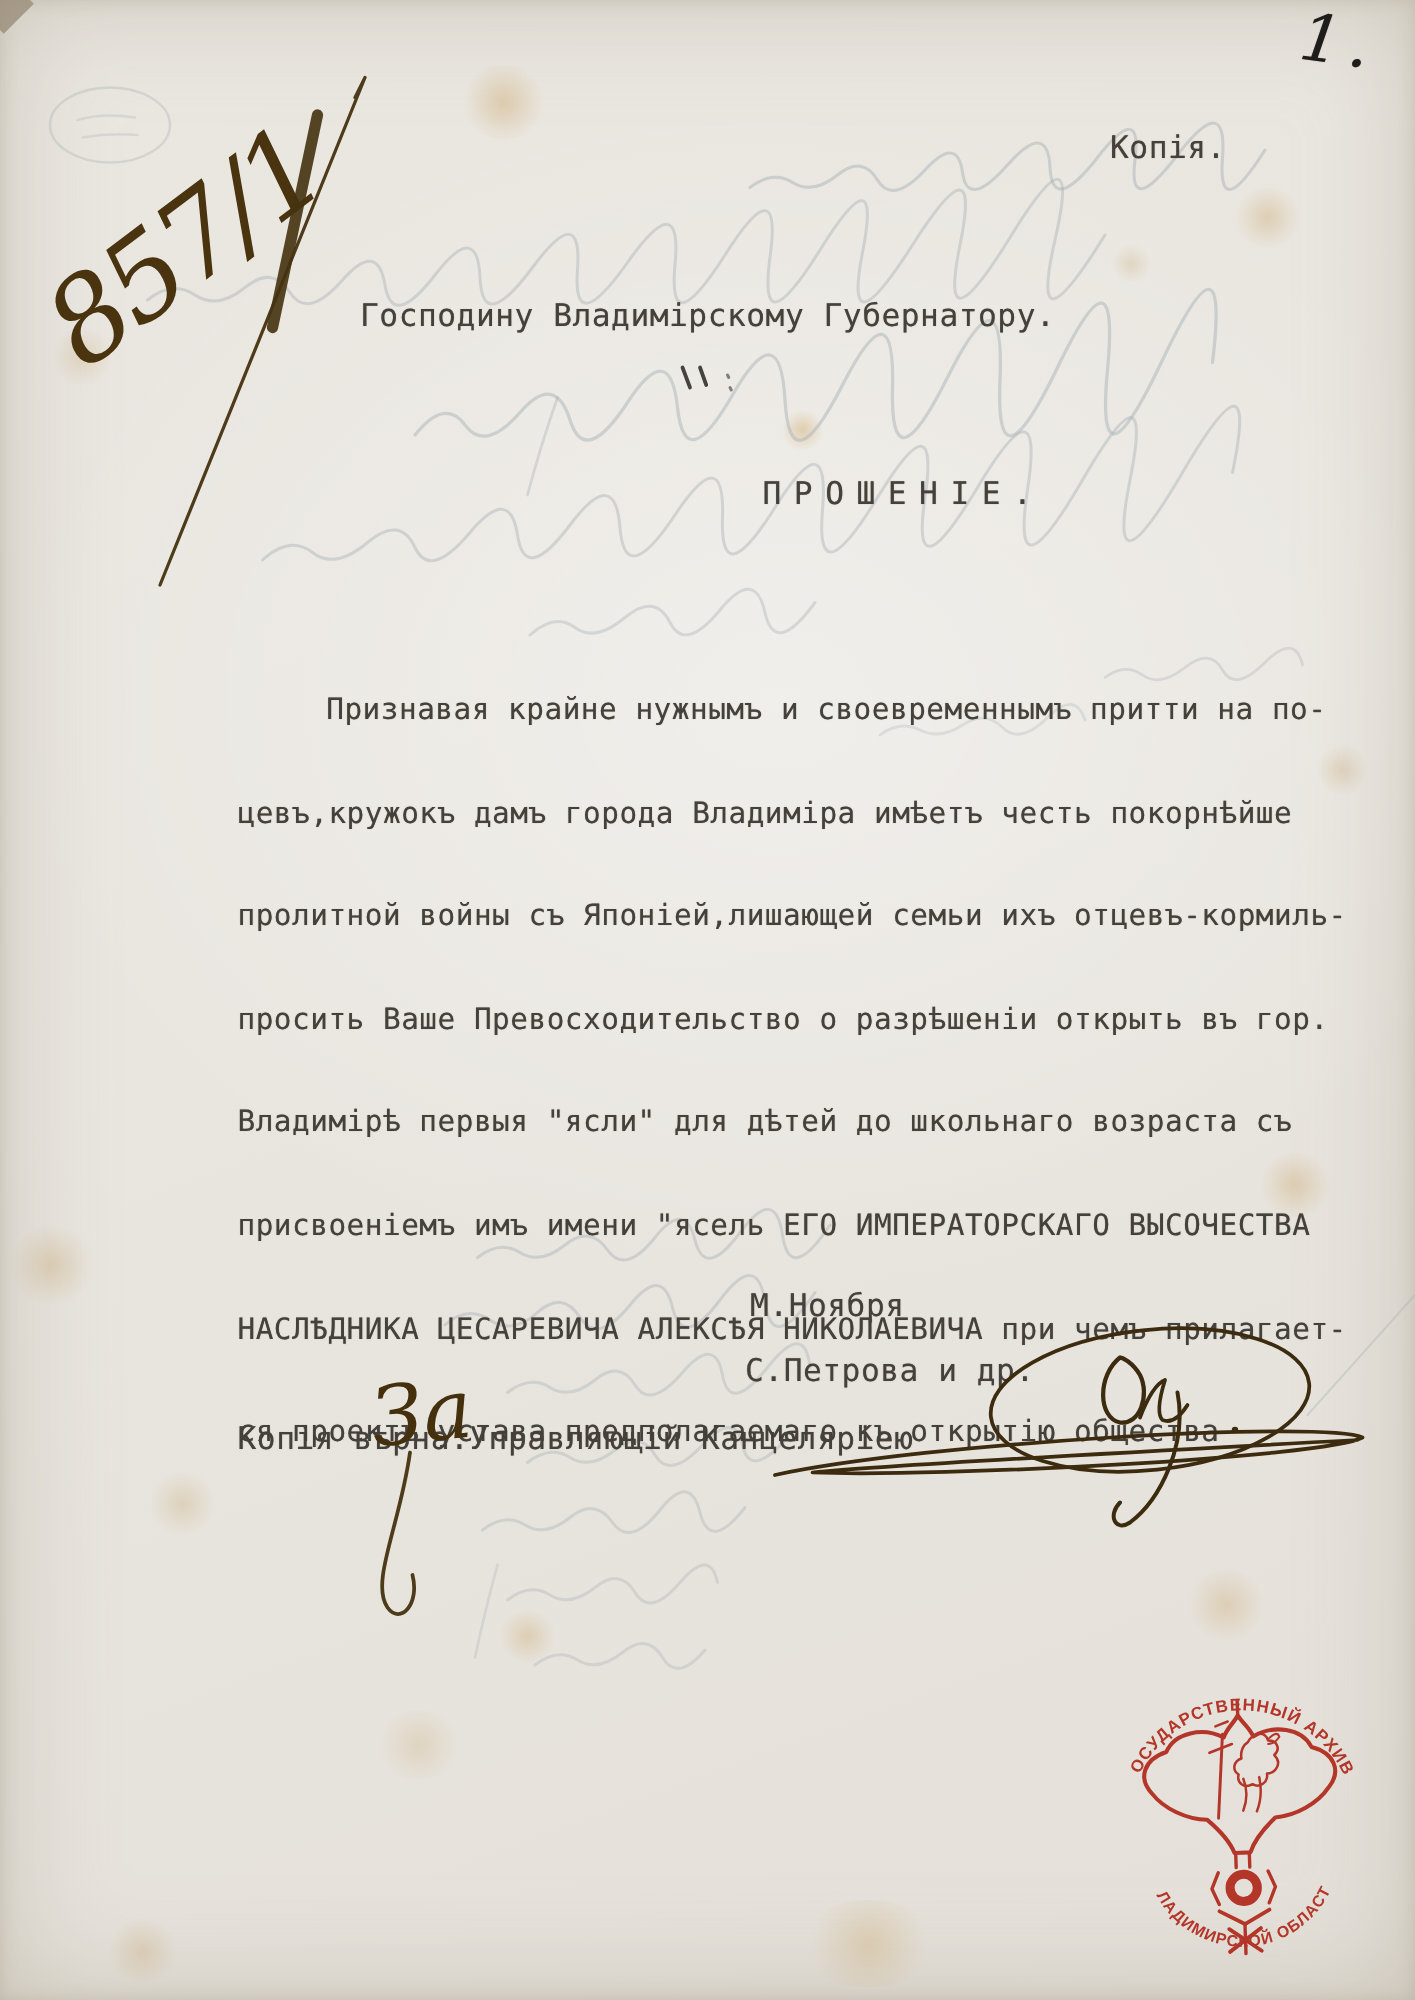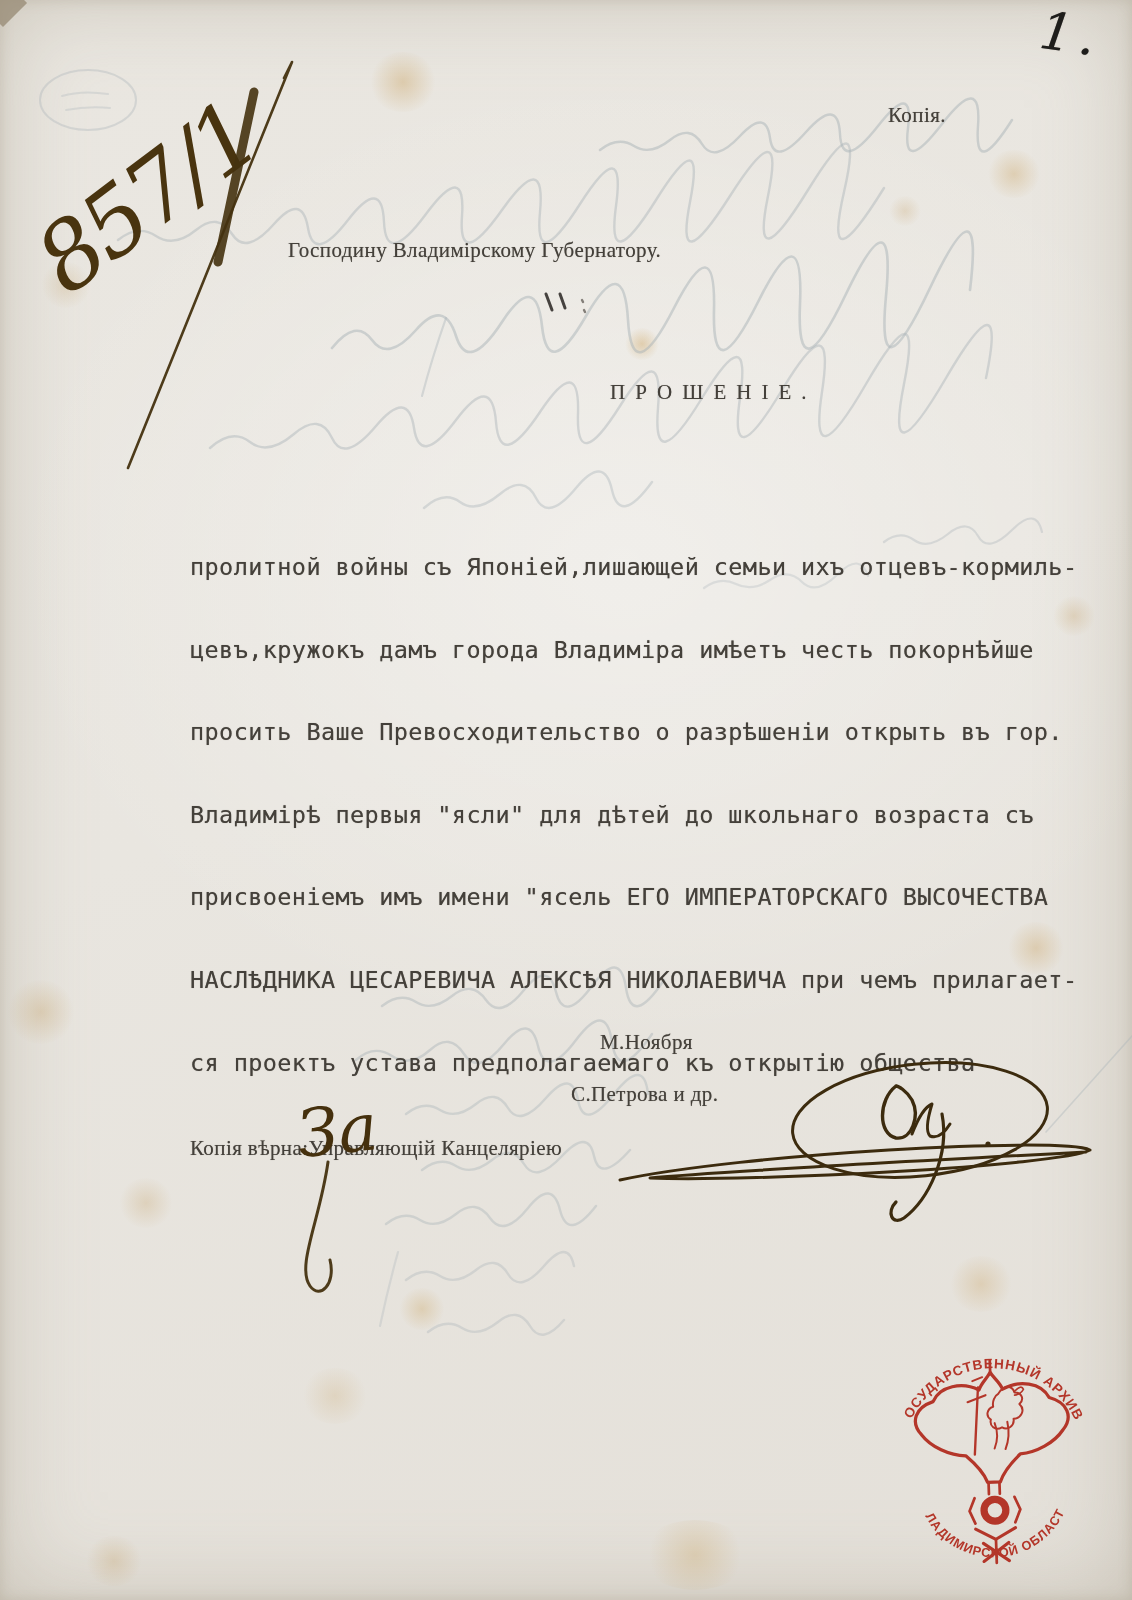--- a/index.html
+++ b/index.html
@@ -10,21 +10,21 @@
     background:
       radial-gradient(ellipse 900px 700px at 55% 35%, rgba(255,255,255,.35), rgba(255,255,255,0) 70%),
       linear-gradient(160deg,#eae7e1 0%, #e9e6e0 45%, #e4e0d9 100%);
     overflow:hidden;
     font-family:"DejaVu Sans Mono","DejaVu Serif",monospace;
     color:#413d38;
     box-shadow: inset 0 0 90px rgba(150,138,115,.35), inset 0 0 14px rgba(140,128,105,.25);
   }
   .corner-tl{position:absolute;left:-14px;top:-14px;width:34px;height:34px;background:#9a8d78;transform:rotate(45deg);opacity:.8;}
   .spot{position:absolute;border-radius:50%;pointer-events:none;}
-  .typed{position:absolute;white-space:pre;font-size:21px;letter-spacing:.4px;color:#44403a;text-shadow:0 0 .7px rgba(70,64,56,.55);font-family:Liberation Serif, serif;}
+  .typed{position:absolute;white-space:pre;font-size:25px;letter-spacing:.4px;color:#44403a;text-shadow:0 0 .7px rgba(70,64,56,.55);}
   .bodytext{position:absolute;left:190px;top:515px;white-space:pre;}
   .bodytext .line{height:44.6px;font-size:23.5px;letter-spacing:.4px;color:#44403a;text-shadow:0 0 .7px rgba(70,64,56,.55);white-space:pre;}
   .bodytext .indent{text-indent:71px;}
   .addr1{letter-spacing:13px;}
   .title{letter-spacing:10px;}
   svg{position:absolute;overflow:visible;}
   .ink-brown{stroke:#45320f;fill:none;stroke-linecap:round;stroke-linejoin:round;}
   .bleed path, .bleed ellipse{stroke:#aab3b8;fill:none;stroke-linecap:round;}
 </style>
 </head>
@@ -85,31 +85,32 @@
   <div class="typed" style="left:288px;top:238px;">Господину Владимірскому Губернатору.</div>
 
   <svg width="60" height="30" viewBox="0 0 60 30" style="left:540px;top:292px;">
     <path d="M6,2 l6,16 M20,2 l5,14" stroke="#33302c" stroke-width="3" fill="none" stroke-linecap="round" opacity=".9"></path>
     <path d="M42,8 l1,2 M44,18 l1,2" stroke="#55504a" stroke-width="2.4" fill="none" stroke-linecap="round" opacity=".7"></path>
   </svg>
 
   <div class="typed title" style="left:566px;top:380px;margin-left:44px;">ПРОШЕНІЕ.</div>
 
   <div class="bodytext">
+    <div class="line indent">Признавая крайне нужнымъ и своевременнымъ притти на по-</div>
+    <div class="line">цевъ,кружокъ дамъ города Владиміра имѣетъ честь покорнѣйше</div>
     <div class="line">пролитной войны съ Японіей,лишающей семьи ихъ отцевъ-кормиль-</div>
-    <div class="line">цевъ,кружокъ дамъ города Владиміра имѣетъ честь покорнѣйше</div>
     <div class="line">просить Ваше Превосходительство о разрѣшеніи открыть въ гор.</div>
     <div class="line">Владимірѣ первыя "ясли" для дѣтей до школьнаго возраста съ</div>
     <div class="line">присвоеніемъ имъ имени "ясель ЕГО ИМПЕРАТОРСКАГО ВЫСОЧЕСТВА</div>
     <div class="line">НАСЛѢДНИКА ЦЕСАРЕВИЧА АЛЕКСѢЯ НИКОЛАЕВИЧА при чемъ прилагает-</div>
     <div class="line">ся проектъ устава предполагаемаго къ открытію общества</div>
   </div>
 
   <div class="typed" style="left:600px;top:1030px;">М.Ноября</div>
-  <div class="typed" style="left:571px;top:1082px;">С.Петрова и др.</div>
+  <div class="typed" style="left:596px;top:1082px;">С.Петрова и др.</div>
 
   <div class="typed" style="left:190px;top:1136px;">Копія вѣрна:Управляющій Канцеляріею</div>
 
   <svg width="200" height="260" viewBox="0 0 200 260" style="left:270px;top:1070px;">
     <text x="28" y="84" transform="rotate(-6 60 70)" font-family="DejaVu Serif, serif" font-style="italic" font-size="66" fill="#45300d">За</text>
     <path class="ink-brown" d="M58,92 C50,150 26,196 40,216 C50,230 66,214 60,190" stroke-width="3" opacity=".95"></path>
   </svg>
 
   <svg width="520" height="200" viewBox="0 0 520 200" style="left:590px;top:1048px;">
     <g stroke="#3c2b0e" fill="none" stroke-linecap="round" stroke-linejoin="round">

